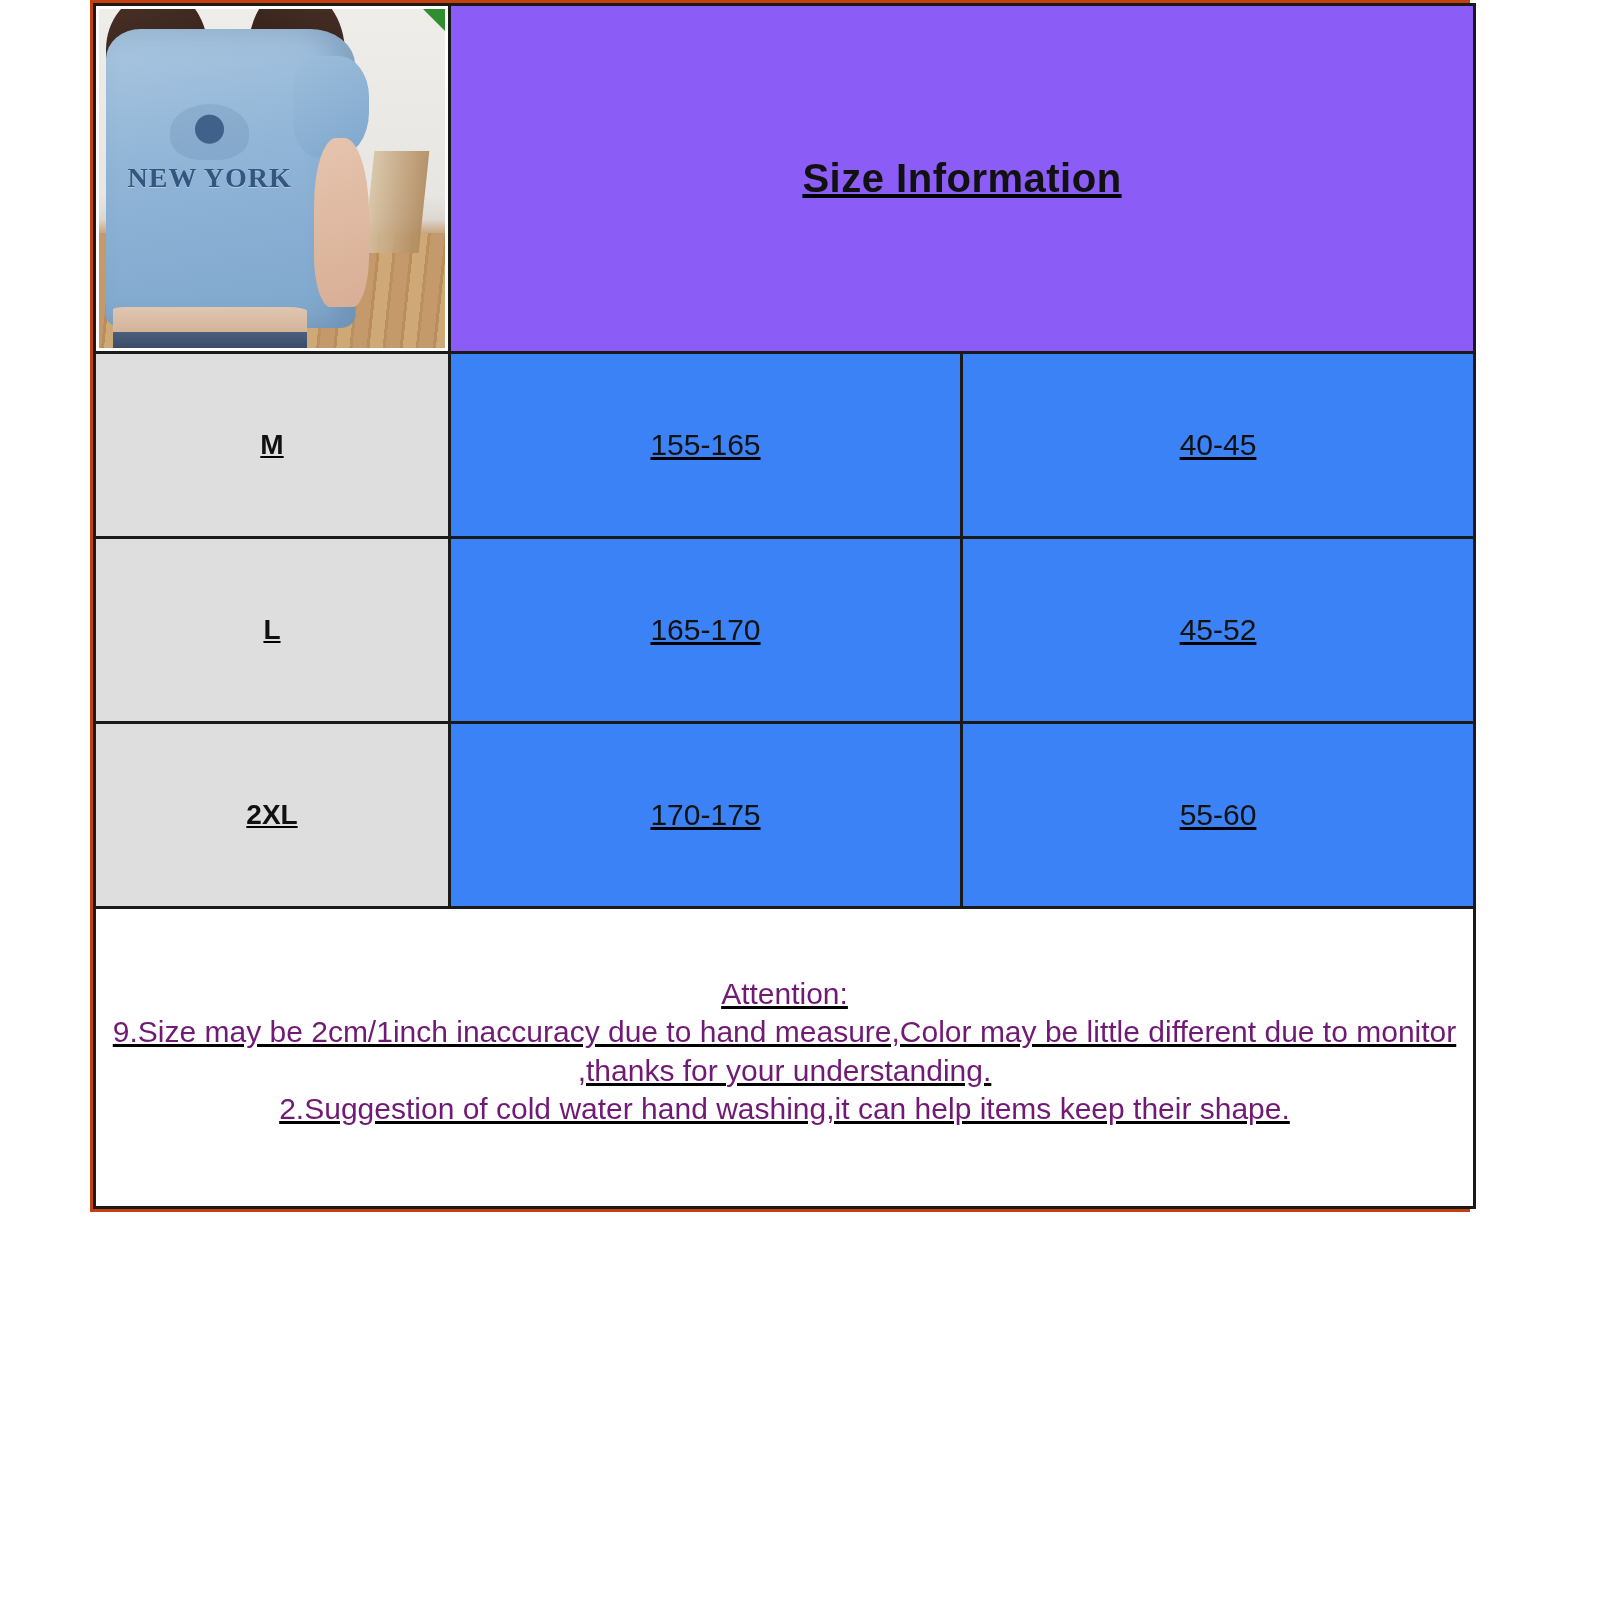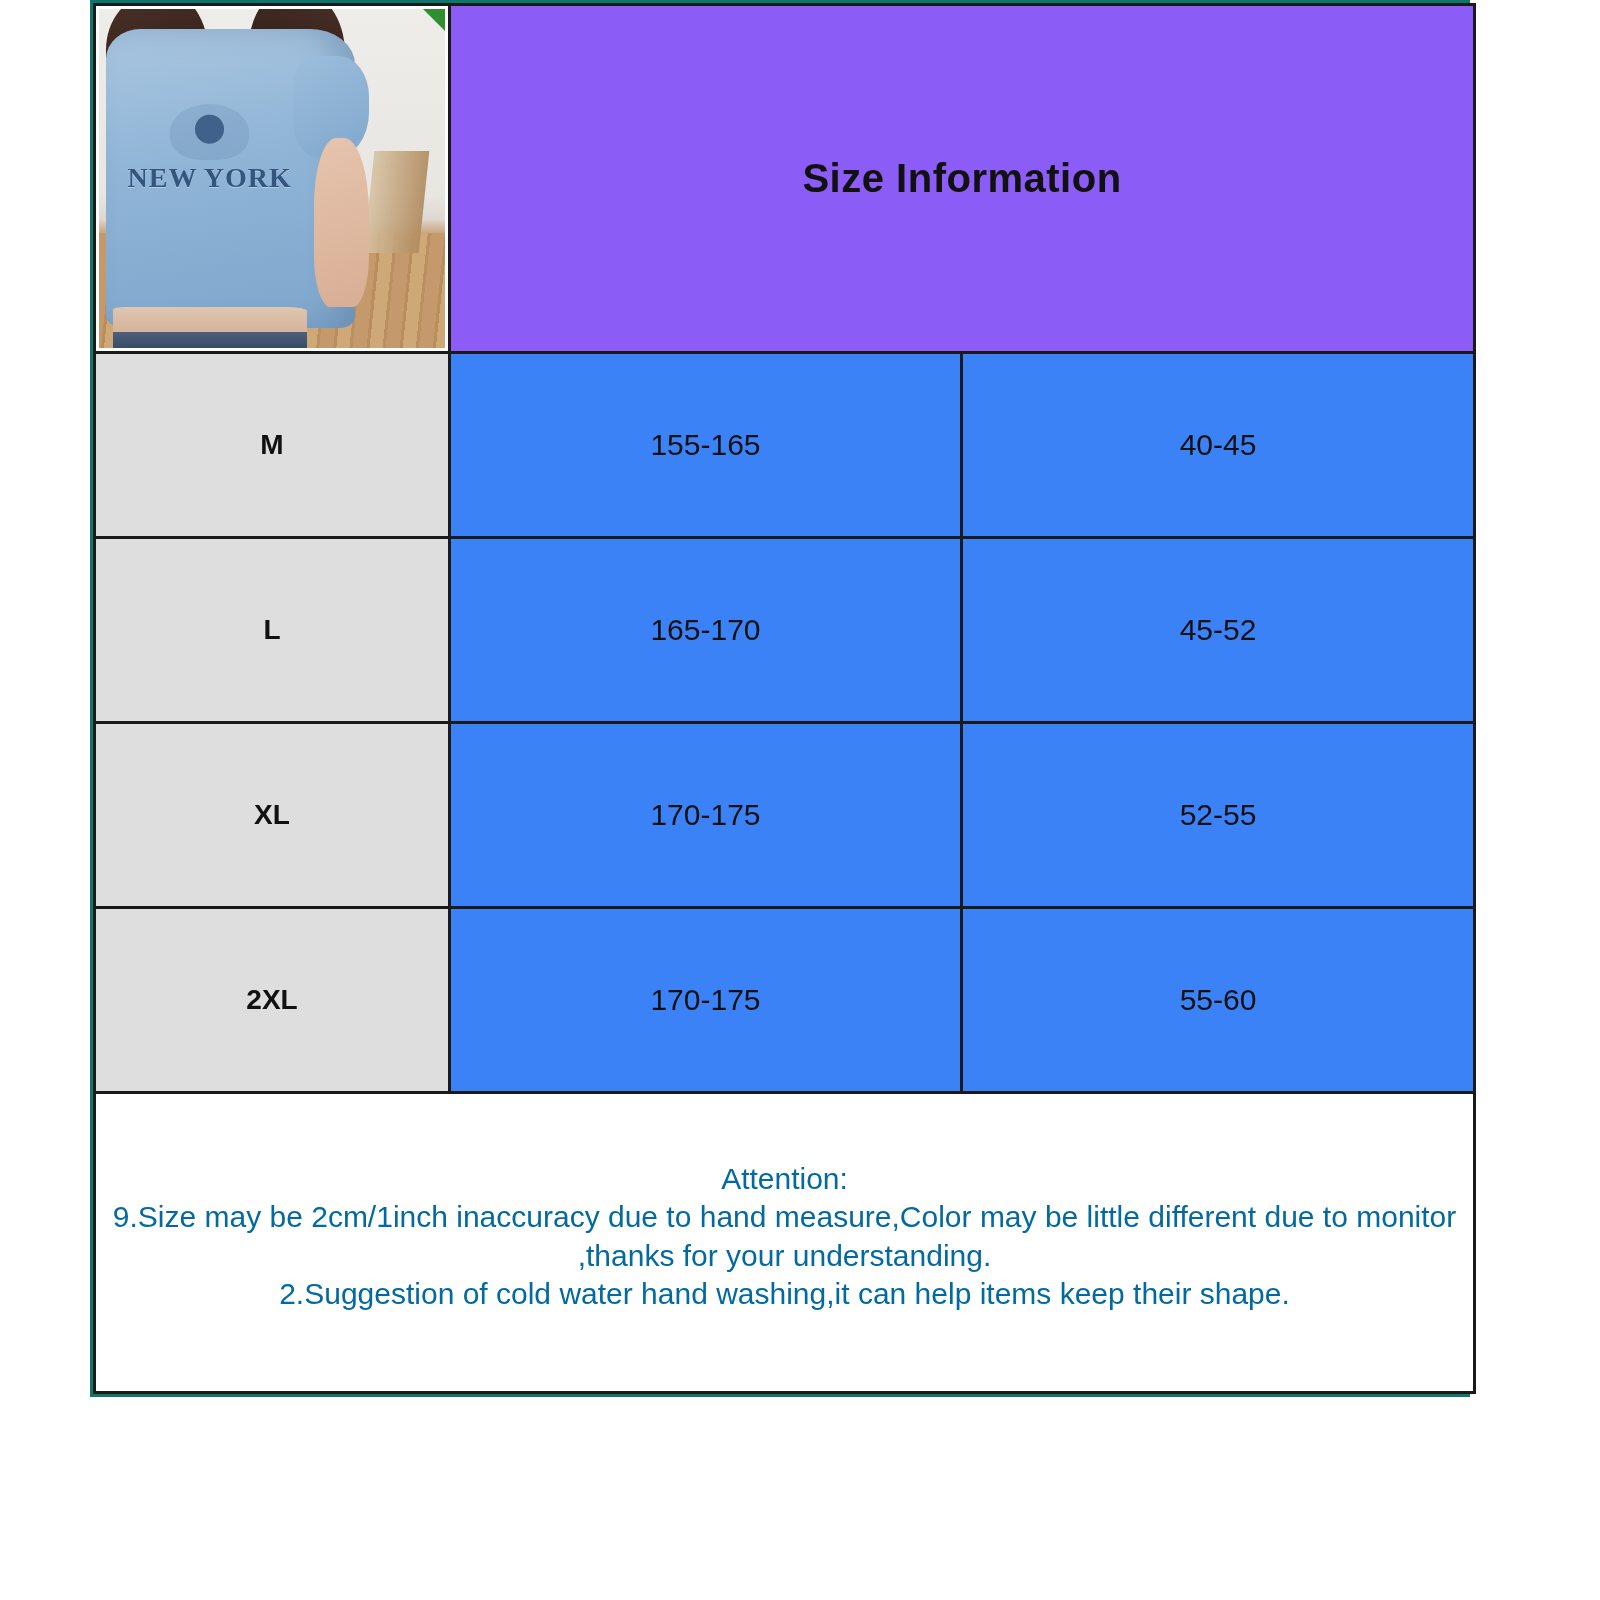--- a/index.html
+++ b/index.html
@@ -17,23 +17,24 @@
     height: 1600px;
     background: #ffffff;
     box-sizing: border-box;
   }
 
   .table-wrap {
     position: absolute;
     left: 90px;
     top: 0px;
     width: 1380px;
-    border: 3px solid #0f766e;
+    border: 3px solid #c2410c;
     box-sizing: border-box;
     background: #ffffff;
+    text-decoration: underline;
   }
 
   table.size-table {
     border-collapse: collapse;
     width: 100%;
     table-layout: fixed;
   }
 
   table.size-table td {
     border: 3px solid #1a1a1a;
@@ -226,21 +227,21 @@
     text-align: left;
     padding: 10px 14px 22px 14px;
     background: #ffffff;
     height: 300px;
     vertical-align: top;
   }
   .attention-cell p {
     margin: 0;
     font-size: 30px;
     line-height: 1.28;
-    color: #0369a1;
+    color: #701a75;
     font-family: "Liberation Sans", sans-serif;
   }
 </style>
 </head>
 <body>
 
 <div id="sheet">
   <div class="table-wrap">
     <table class="size-table">
       <colgroup>
@@ -277,25 +278,20 @@
           <td class="cell-val">155-165</td>
           <td class="cell-val">40-45</td>
         </tr>
 
         <tr class="data-row">
           <td class="cell-size">L</td>
           <td class="cell-val">165-170</td>
           <td class="cell-val">45-52</td>
         </tr>
 
-        <tr class="data-row">
-          <td class="cell-size">XL</td>
-          <td class="cell-val">170-175</td>
-          <td class="cell-val">52-55</td>
-        </tr>
 
         <tr class="data-row">
           <td class="cell-size">2XL</td>
           <td class="cell-val">170-175</td>
           <td class="cell-val">55-60</td>
         </tr>
 
         <tr>
           <td class="attention-cell" colspan="3">
             <p>Attention:</p>

